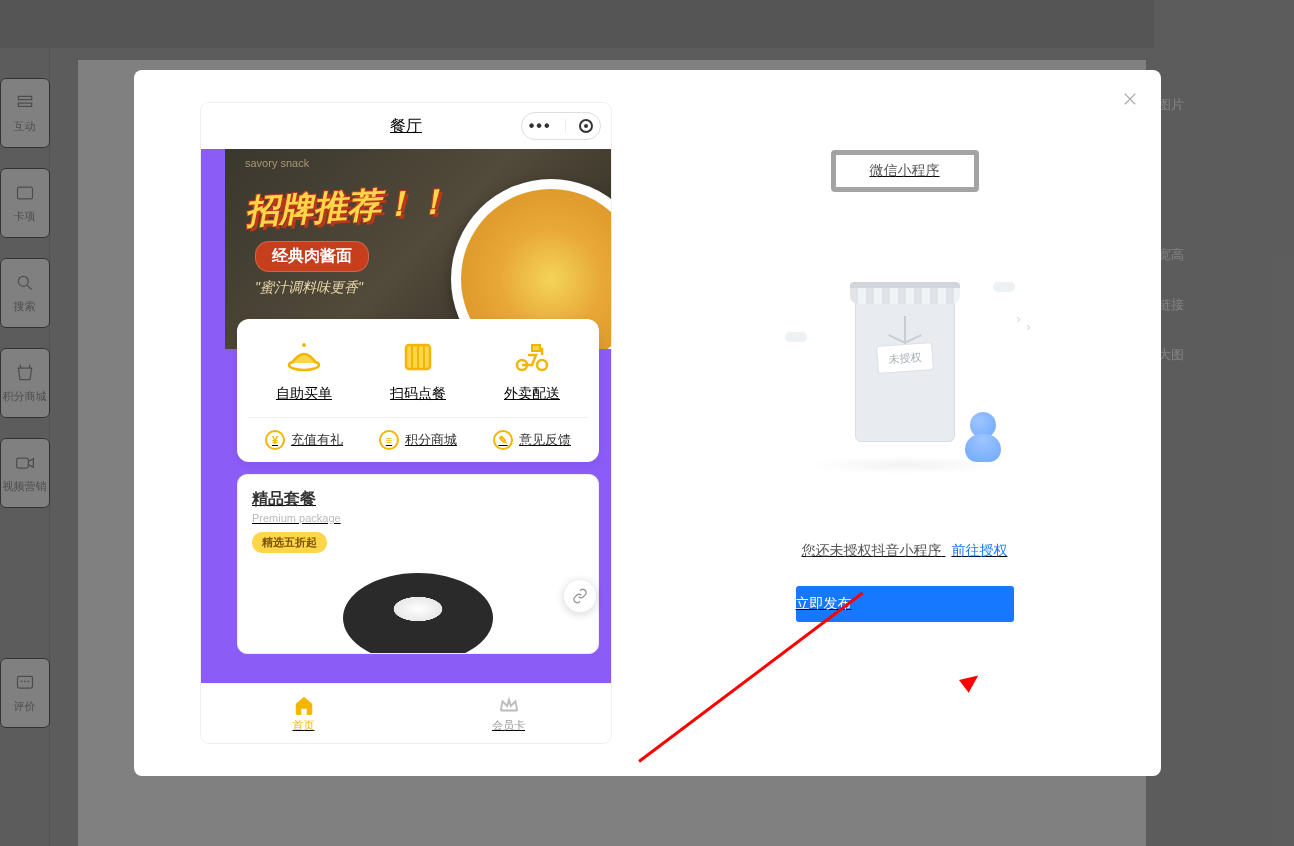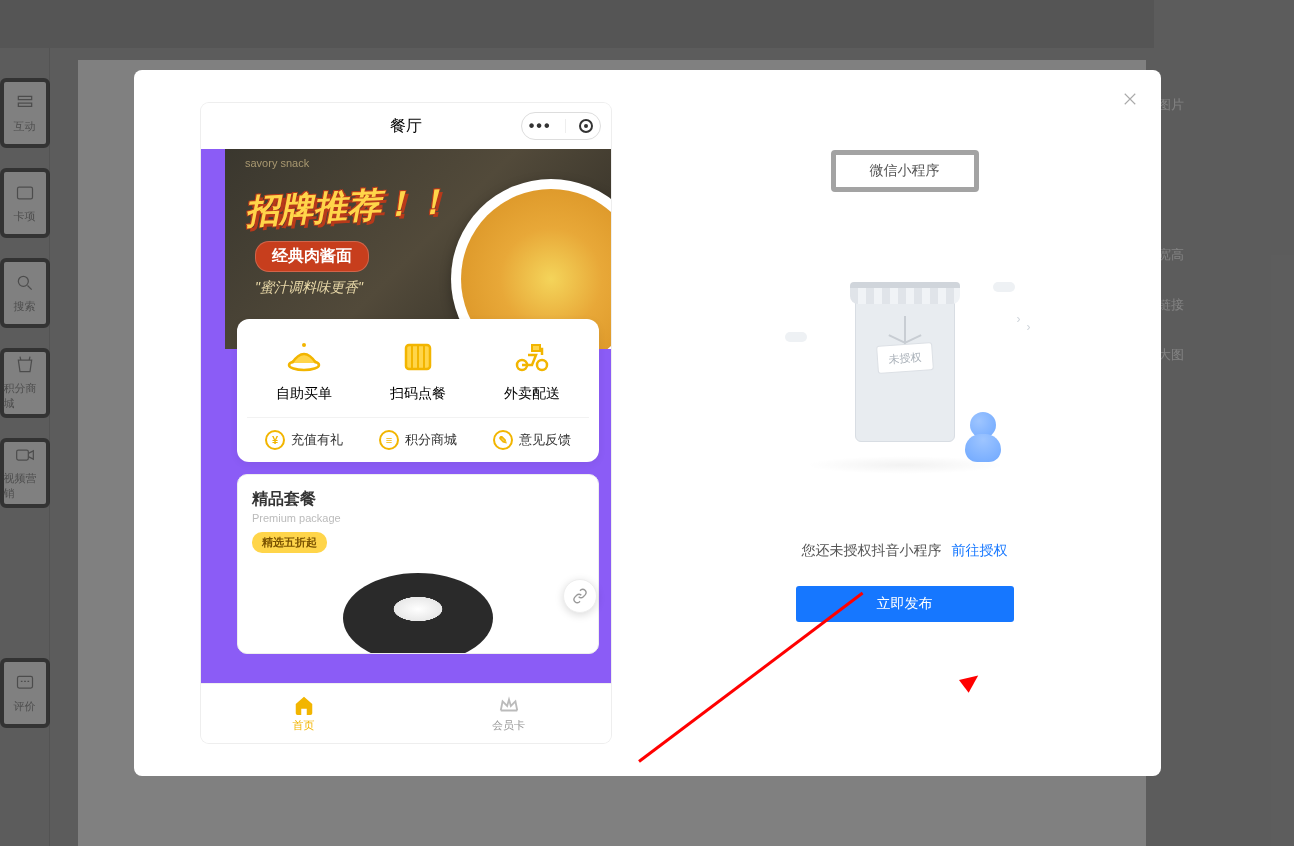--- a/index.html
+++ b/index.html
@@ -2,30 +2,30 @@
 <html><head>
 <meta charset="utf-8">
 <style>
 * { margin: 0; padding: 0; box-sizing: border-box; }
 body { font-family: -apple-system, "PingFang SC", "Microsoft YaHei", sans-serif; background: #888; width: 1294px; height: 846px; overflow: hidden; position: relative; }
 
 
 .bg-page { position: absolute; inset: 0; background: #888; }
 .bg-topbar { position: absolute; top: 0; left: 0; right: 0; height: 48px; background: #7a7a7a; text-align: right; padding: 14px 12px; color: #bbb; font-size: 13px; }
 .bg-sidebar { position: absolute; left: 0; top: 48px; width: 50px; bottom: 0; background: #888; border-right: 1px solid #777; }
-.bg-side-item { width: 50px; height: 70px; display: flex; flex-direction: column; align-items: center; justify-content: center; gap: 6px; background: #fff; opacity: 0.55; margin-bottom: 20px; border: 4px solid #000000; border-radius: 6px; font-size: 11px; color: #555; }
+.bg-side-item { width: 50px; height: 70px; display: flex; flex-direction: column; align-items: center; justify-content: center; gap: 6px; background: #fff; opacity: 0.55; margin-bottom: 20px; border: 1px solid #000000; border-radius: 6px; font-size: 11px; color: #555; }
 .bg-side-item svg { width: 20px; height: 20px; stroke: #555; fill: none; stroke-width: 1.5; }
 .bg-side-wrap { padding-top: 30px; display: flex; flex-direction: column; align-items: center; }
 .bg-panel { position: absolute; right: 0; top: 0; width: 140px; bottom: 0; background: #888; }
 .bg-panel-row { height: 50px; display: flex; align-items: center; padding-left: 4px; color: #ccc; font-size: 13px; margin-top: 0; }
 .bg-panel-inner { margin-top: 80px; }
 .bg-inner-white { position:absolute; left:78px; right:148px; top:60px; bottom:0; background:#fff; opacity:0.55; }
 
 
-.modal-overlay { position: absolute; inset: 0; background: rgba(40,40,40,0.45); display: flex; align-items: center; justify-content: center; }
+.modal-overlay { position: absolute; inset: 0; background: rgba(40,40,40,0.45); display: flex; align-items: center; justify-content: center; text-decoration: underline; }
 .modal { width: 1027px; height: 706px; background: #fff; border-radius: 8px; position: relative; display: flex; }
 .modal-close { position: absolute; top: 20px; right: 22px; width: 18px; height: 18px; cursor: pointer; color: #999; }
 .modal-close svg { width: 18px; height: 18px; stroke: #aaa; stroke-width: 1.5; }
 
 
 .preview-col { width: 515px; display: flex; align-items: center; justify-content: center; padding: 30px 30px 30px 60px; }
 .phone { width: 410px; height: 640px; background: #fafafa; border-radius: 8px; overflow: hidden; display: flex; flex-direction: column; box-shadow: 0 0 0 1px #eee; position: relative; }
 .phone-header { height: 46px; display: flex; align-items: center; justify-content: center; position: relative; background: #fff; }
 .phone-title { font-size: 16px; font-weight: 500; }
 .phone-caps { position: absolute; right: 10px; top: 9px; width: 80px; height: 28px; border: 1px solid #ddd; border-radius: 14px; display: flex; align-items: center; justify-content: space-around; background: #fff; }
@@ -87,21 +87,21 @@
 .illus-hanger::after { right:-16px; transform:rotate(-25deg); }
 .illus-person { position:absolute; right:32px; bottom:30px; width:40px; height:50px; }
 .illus-head { width:26px; height:26px; background: radial-gradient(circle at 35% 35%, #9ec5ff, #6fa8ff); border-radius:50%; margin: 0 auto; }
 .illus-body { width:36px; height:28px; background: radial-gradient(circle at 50% 20%, #9ec5ff, #6fa8ff); border-radius: 18px 18px 14px 14px; margin: -4px auto 0; }
 .illus-shadow { position:absolute; bottom:18px; left:50%; transform:translateX(-50%); width:200px; height:18px; background: radial-gradient(ellipse, rgba(0,0,0,0.05), transparent 70%); }
 .illus-cloud { position:absolute; width:22px; height:10px; background:#eef1f4; border-radius:6px; }
 .illus-bird { position:absolute; font-size:12px; color:#d0d5db; }
 
 .auth-text { margin-top: 50px; font-size: 14px; color: #555; }
 .auth-link { color: #1677ff; cursor: pointer; margin-left: 6px; }
-.publish-btn { margin-top: 26px; width: 218px; height: 36px; background: #1677ff; color: #fff; border: none; border-radius: 3px; font-size: 14px; cursor: pointer; display: flex; align-items: center; justify-content: center; }
+.publish-btn { margin-top: 26px; width: 218px; height: 36px; background: #1677ff; color: #fff; border: none; border-radius: 3px; font-size: 14px; cursor: pointer; display: flex; align-items: center; }
 
 
 .arrow-annot { position:absolute; pointer-events:none; }
 .arrow-line { position:absolute; width:280px; height:3px; background:#ff0000; transform-origin: left center; }
 .arrow-head { position:absolute; width:0; height:0; border-left: 18px solid #ff0000; border-top: 8px solid transparent; border-bottom: 8px solid transparent; }
 </style>
 </head>
 <body>
 
 <div class="bg-page">

